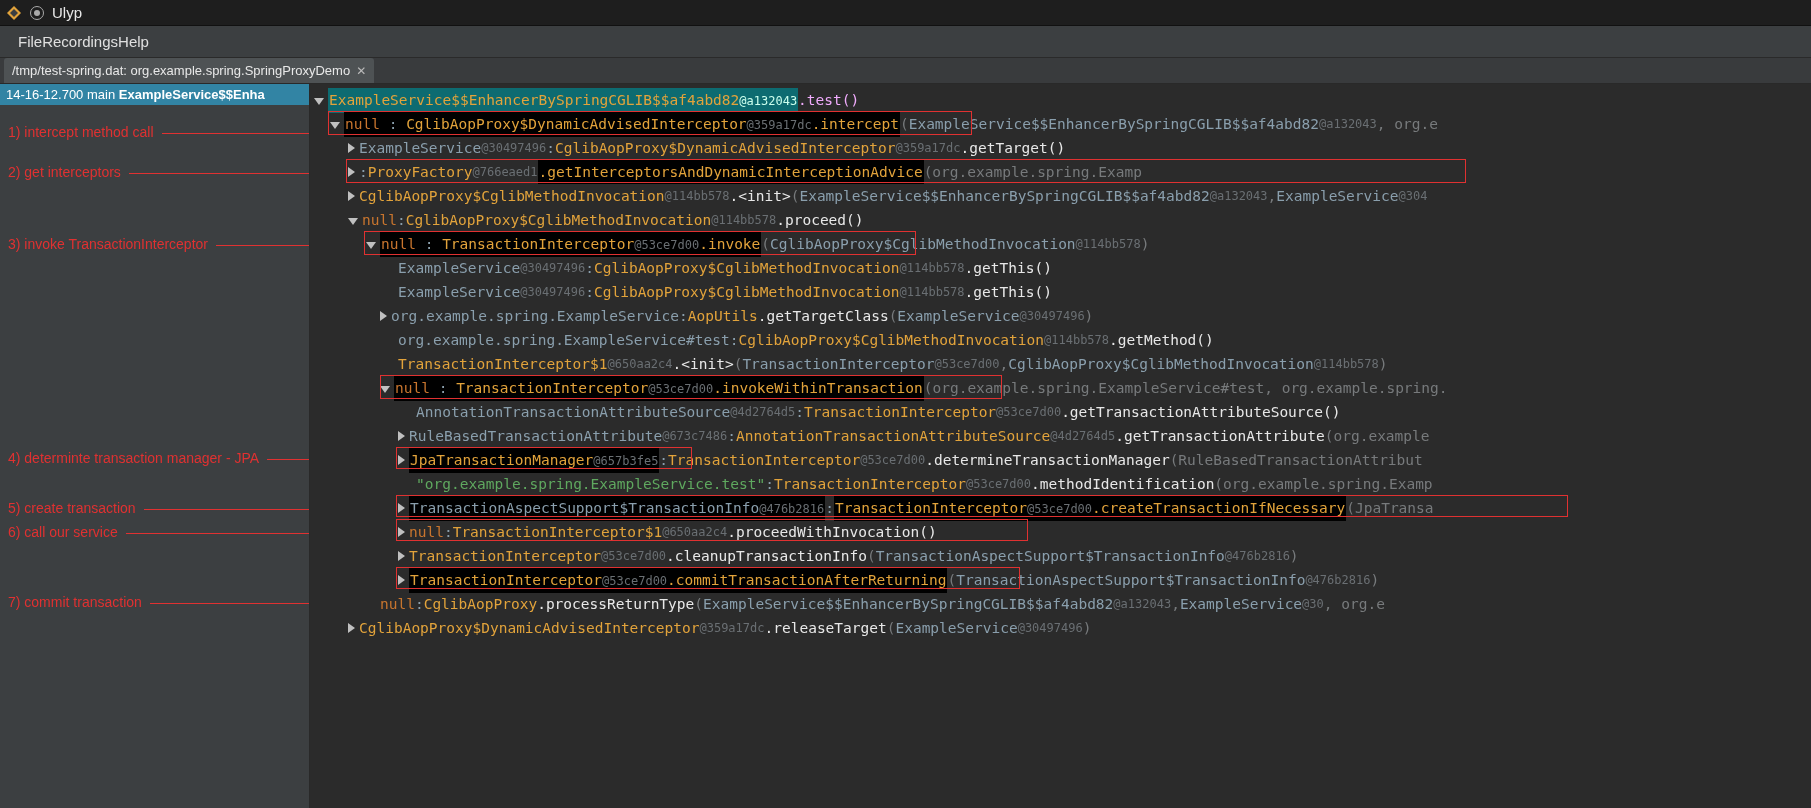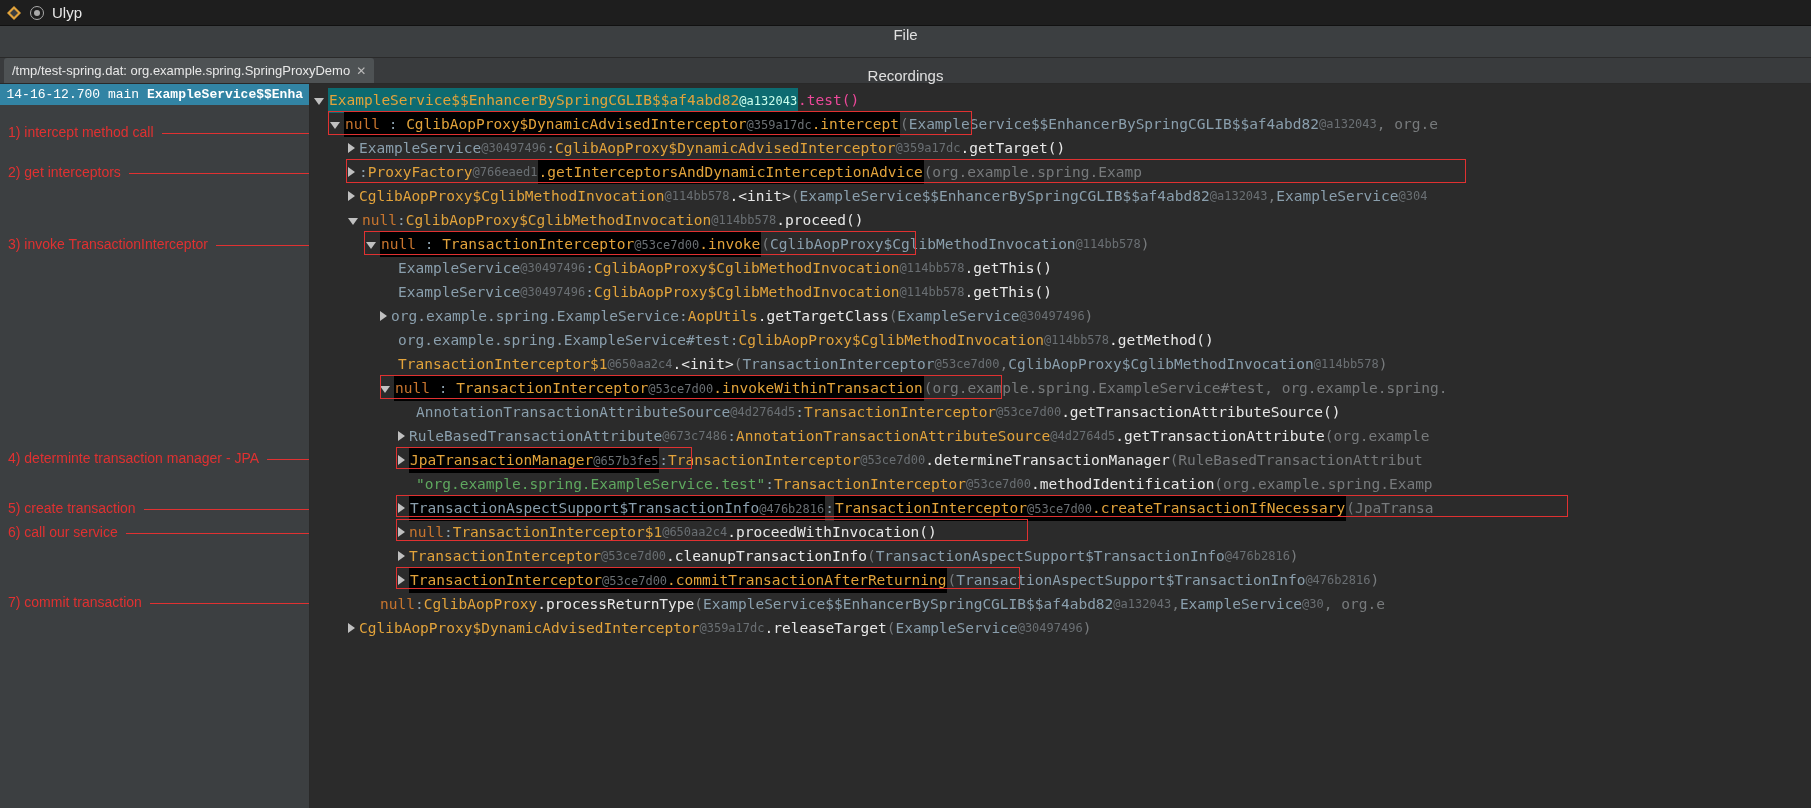--- a/index.html
+++ b/index.html
@@ -41,27 +41,25 @@
     color: #e8e8e8;
     font-family: sans-serif;
     font-size: 15px;
   }
   
   .menubar {
     height: 32px;
     background: #3c3f41;
     display: flex;
     align-items: center;
-    gap: 24px;
     padding: 0 18px;
     font-family: sans-serif;
     font-size: 15px;
     color: #e0e0e0;
     border-bottom: 1px solid #2a2a2a;
-    flex-direction: column;
   }
   .menubar .mi { cursor: pointer; }
   
   .tabstrip {
     height: 26px;
     background: #393b3d;
     display: flex;
     align-items: stretch;
     padding-left: 4px;
     border-bottom: 1px solid #292929;
@@ -92,22 +90,21 @@
     position:relative;
     overflow:hidden;
   }
   .left-row {
     background:#3284a4;
     color:#fff;
     padding: 3px 6px;
     font-size:13px;
     white-space:nowrap;
     overflow:hidden;
-    font-family: Liberation Mono, monospace;
-    text-align: right;
+    font-family: Liberation Sans, sans-serif;
   }
   .left-row b { font-weight:bold; }
   .annotations {
     position:absolute;
     top: 40px;
     left: 8px;
     right:0;
     font-family: sans-serif;
     font-size:14px;
     color:#e03131;
@@ -240,21 +237,21 @@
 
   <div class="right-panel">
     <div class="tree">
 
       <div class="trow">
         <span class="indent" style="width:4px"></span>
         <span class="tri down"></span>
         <span class="root-bg">
           <span class="yel">ExampleService$$EnhancerBySpringCGLIB$$af4abd82</span><span class="hash" style="color:#cfe">@a132043</span>
         </span>
-          <span class="method" style="color:#ec4899">.test()</span>
+          <span class="method" style="color:#f0abfc">.test()</span>
       </div>
 
       <div class="trow">
         <span class="indent" style="width:20px"></span>
         <span class="tri down"></span>
         <span class="hl-bg"><span class="ret">null</span><span class="blu"> : </span><span class="yel">CglibAopProxy$DynamicAdvisedInterceptor</span><span class="hash">@359a17dc</span><span class="method yellow">.intercept</span></span>
           <span class="dim">(</span>
           <span class="blu">ExampleService$$EnhancerBySpringCGLIB$$af4abd82</span>
           <span class="hash">@a132043</span>
           <span class="dim">, org.e</span>

